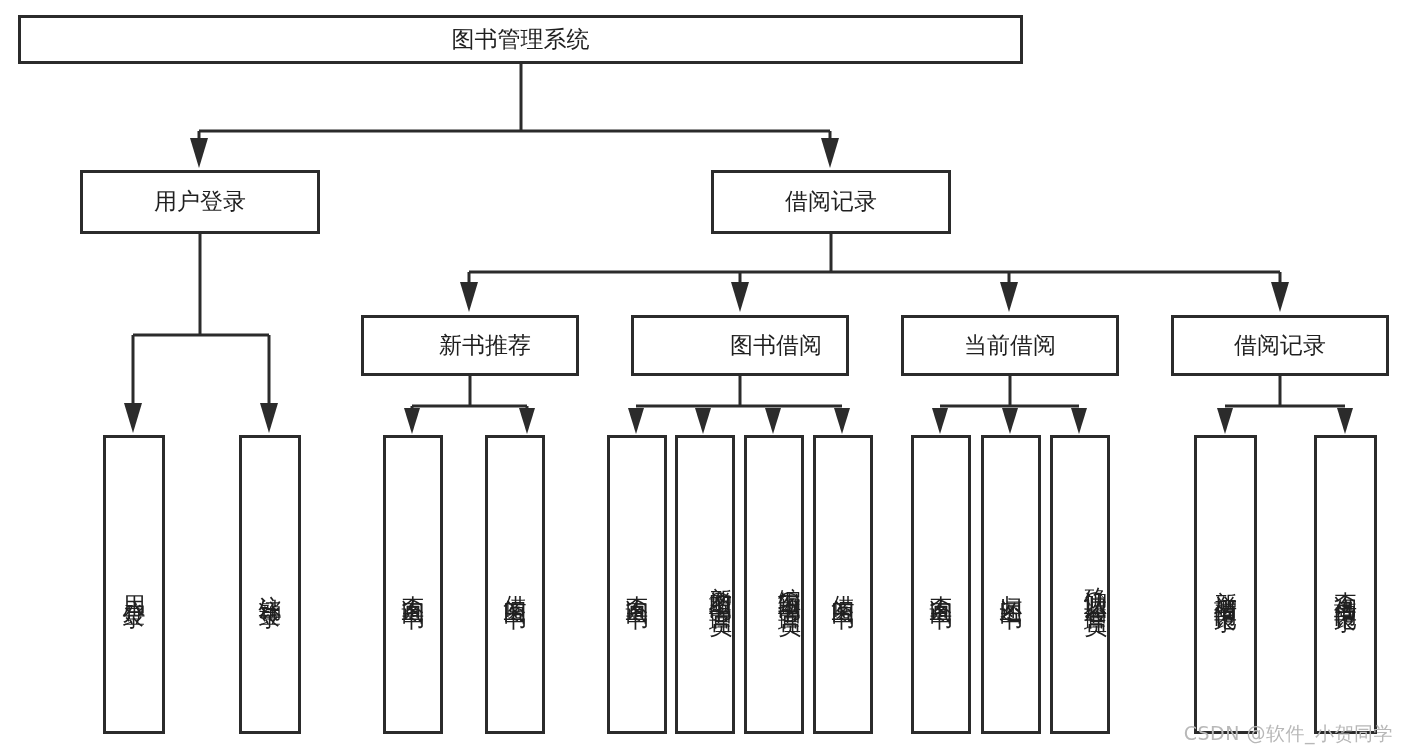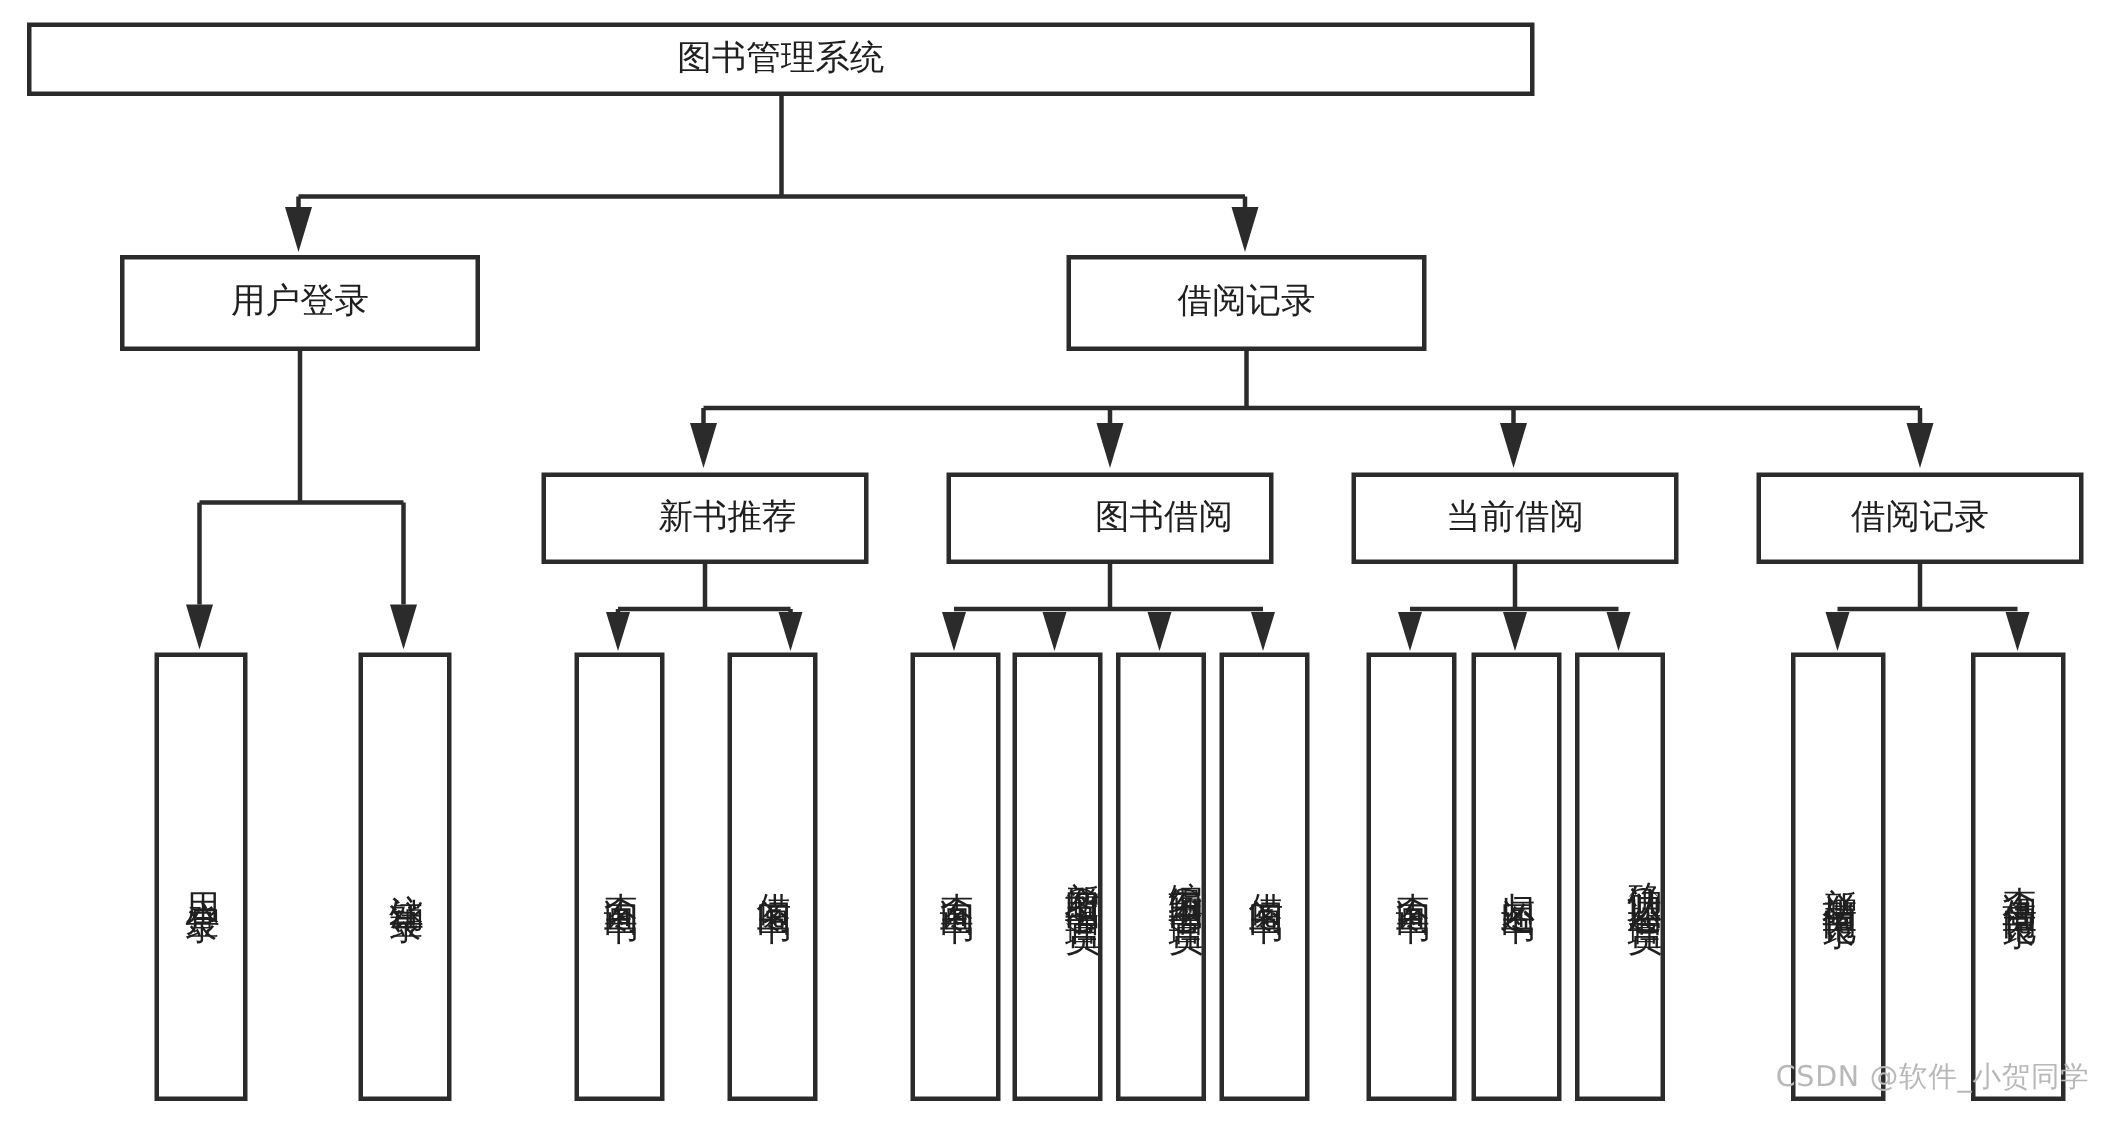--- a/index.html
+++ b/index.html
@@ -71,21 +71,21 @@
     align-items: flex-start;
     padding-top: 4px;
   }
   .node-label.vertical.mid {
     align-items: center;
     padding-top: 0;
   }
   .watermark {
     position: absolute;
     right: 12px;
-    bottom: 16px;
+    bottom: 0;
     font-size: 19px;
     color: #b8b8b8;
     font-family: "DejaVu Sans", "Liberation Sans", sans-serif;
     letter-spacing: 0.5px;
     white-space: nowrap;
     pointer-events: none;
   }
   .hit-layer {
     position: absolute;
     left: 0; top: 0;

